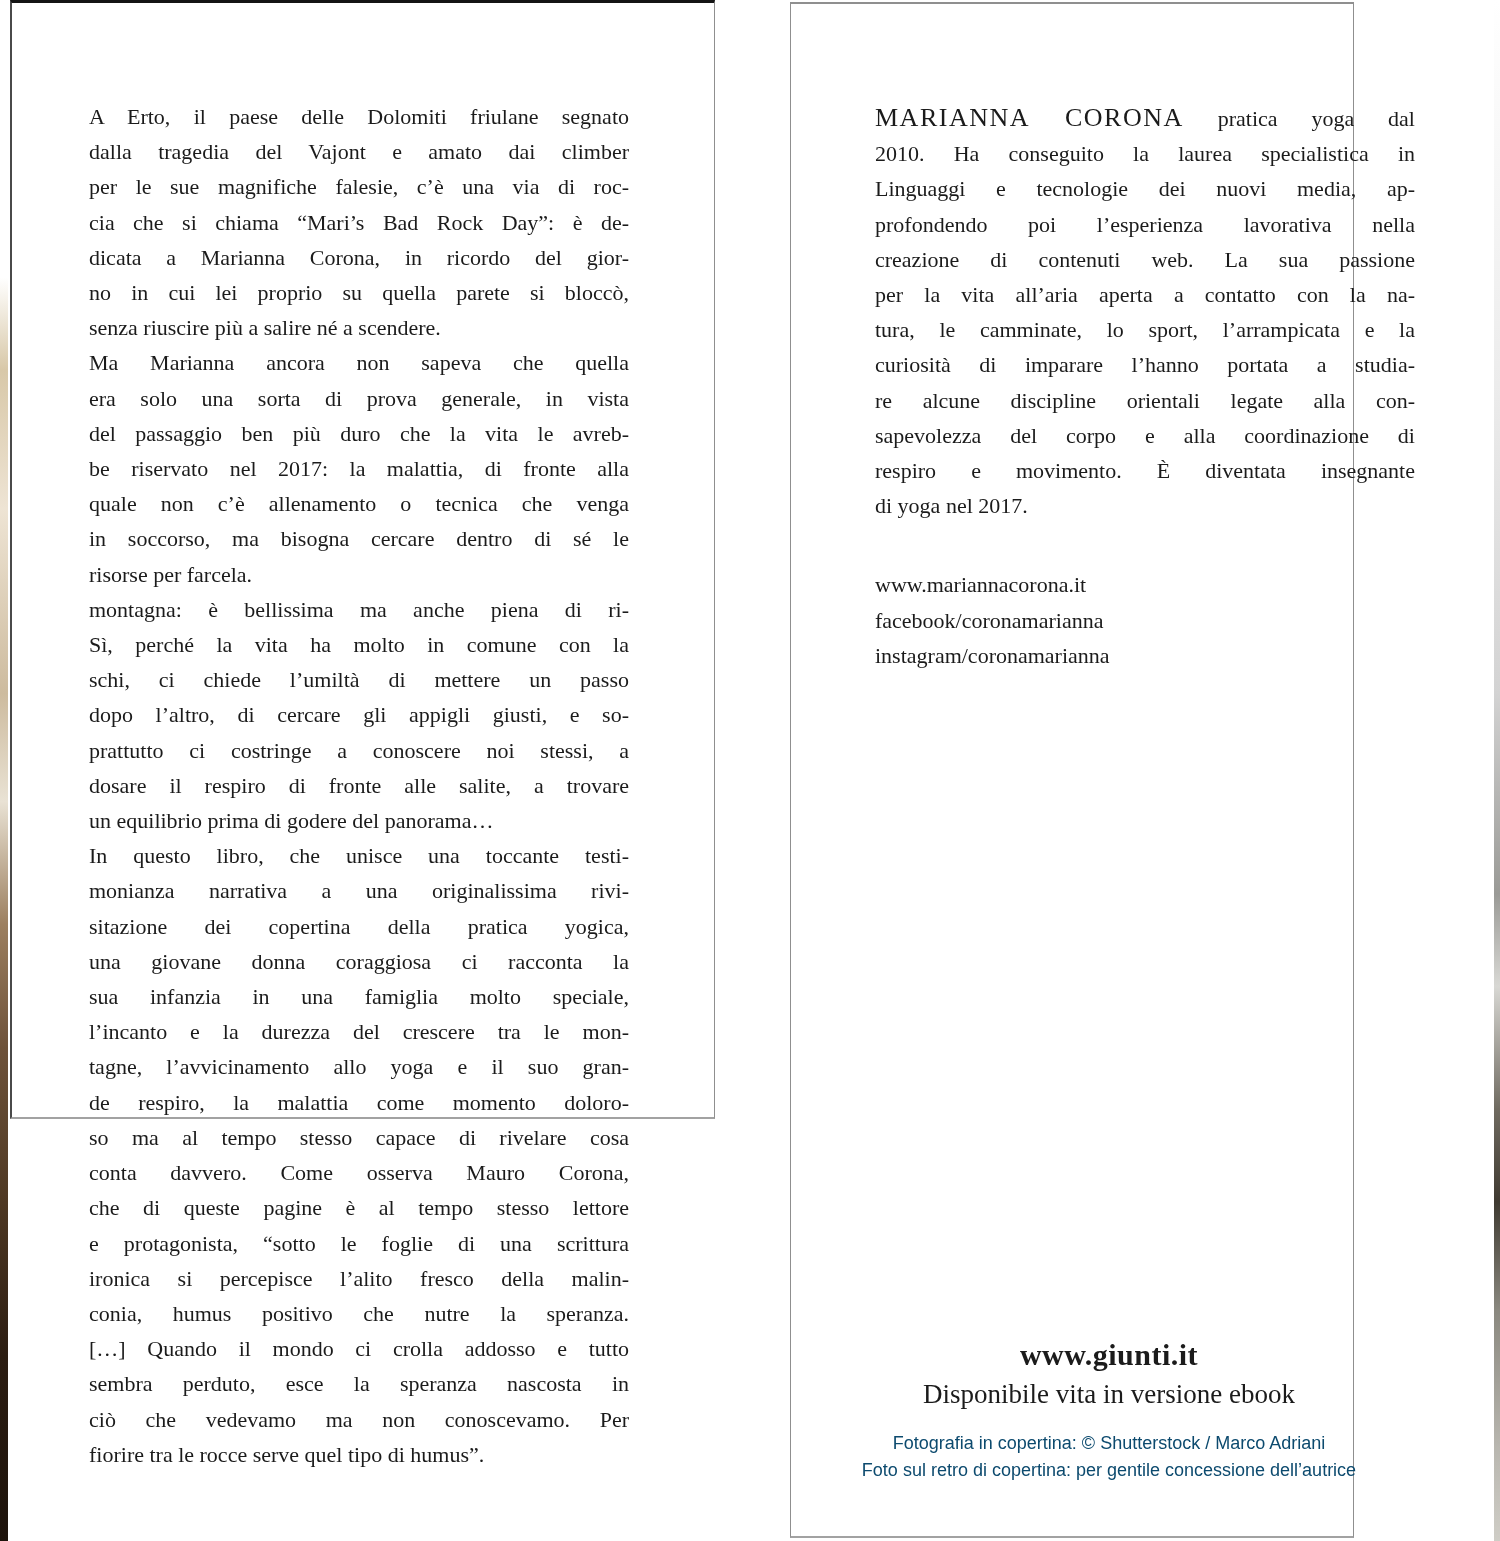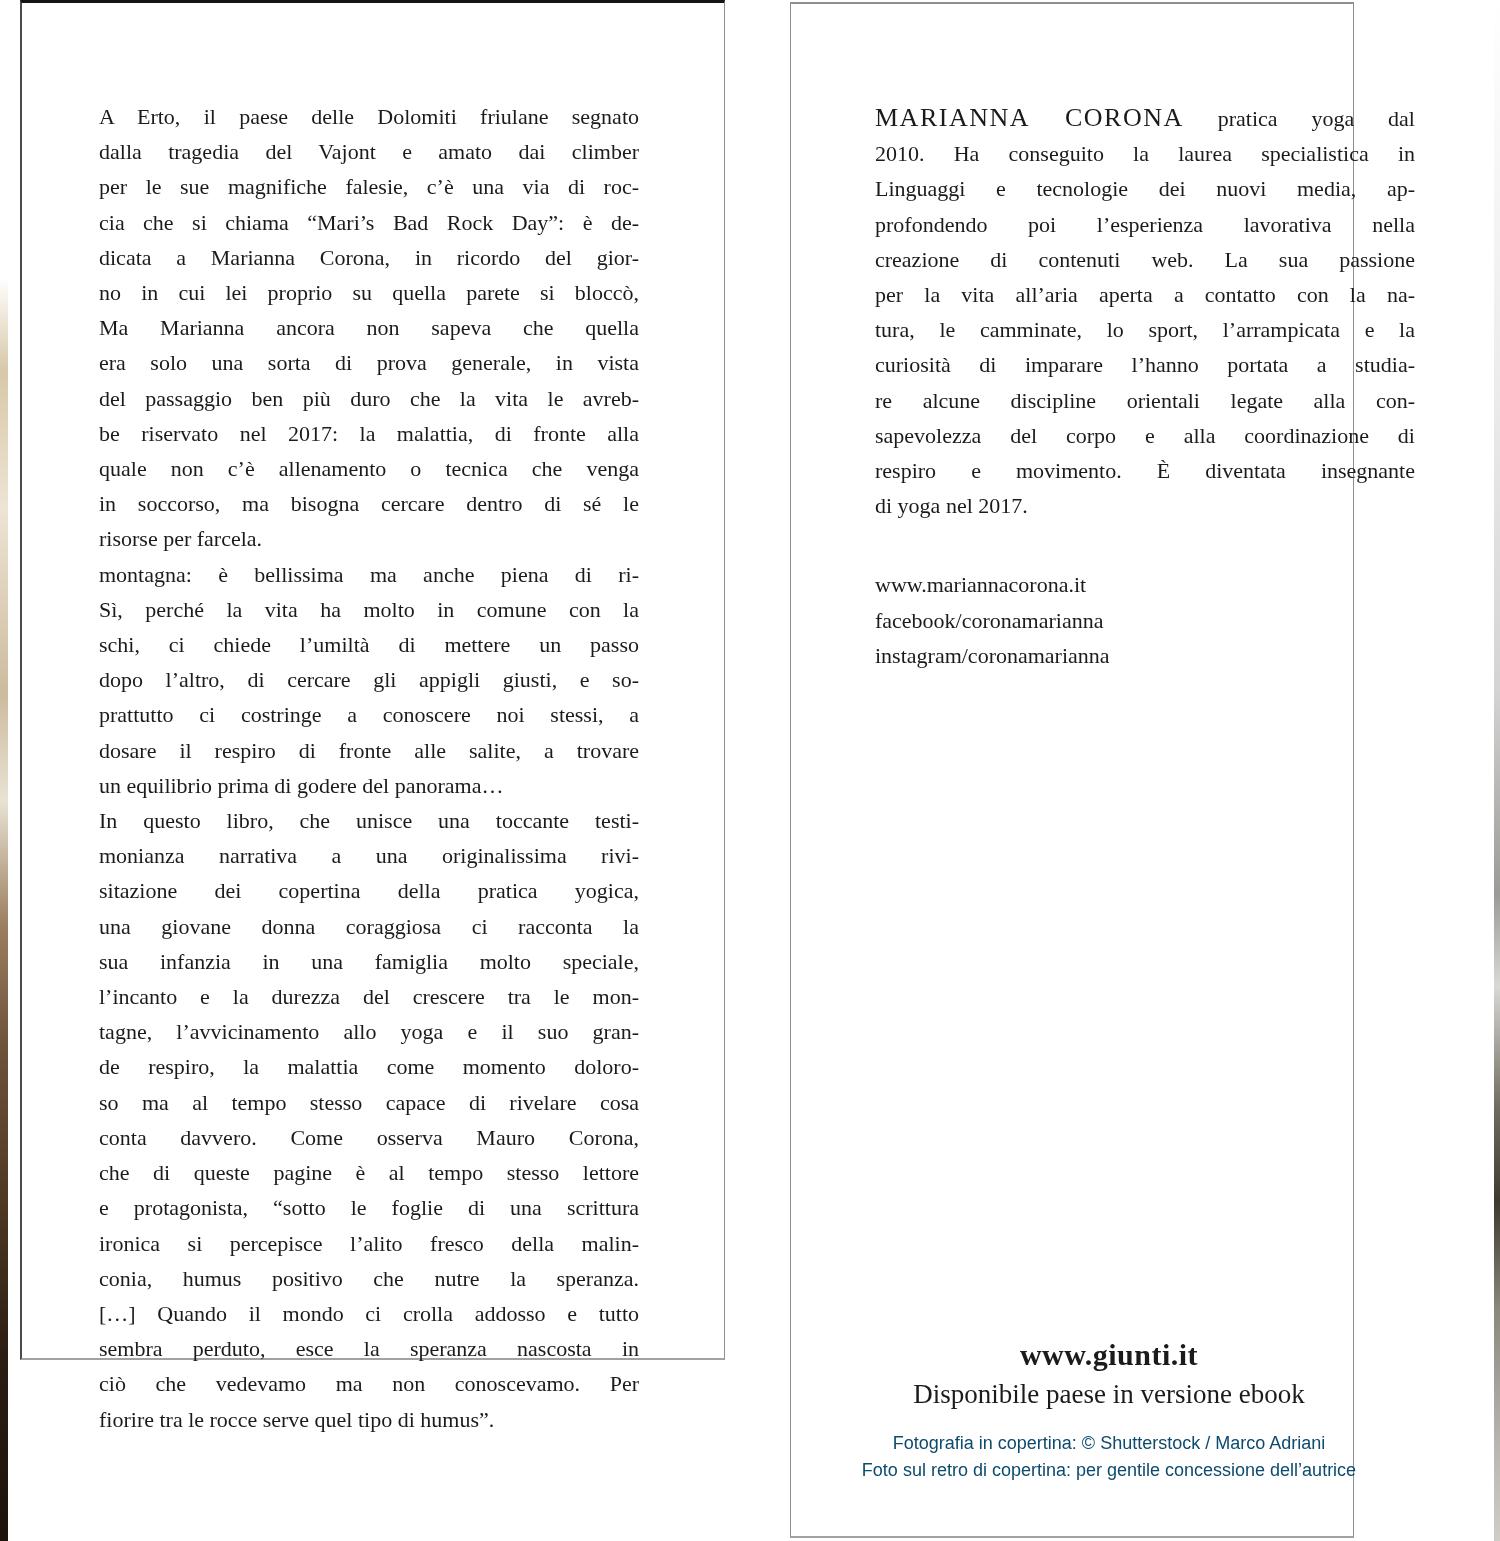--- a/index.html
+++ b/index.html
@@ -10,21 +10,21 @@
   .photo-edge-left{position:absolute;left:0;top:0;width:8px;height:1541px;
     background:linear-gradient(180deg,
       #ffffff 0%,#ffffff 18%,#d8c8a8 24%,#eee4d4 33%,#cdbb9e 45%,
       #e9e2d4 52%,#9c7f5f 60%,#6e523a 68%,#4e3823 78%,#2c1d12 88%,#1d130b 100%);}
   .photo-edge-right{position:absolute;right:0;top:0;width:6px;height:1541px;
     background:linear-gradient(180deg,
       #ffffff 0%,#ececec 25%,#d3d3d3 45%,#9a9a96 58%,#d8d8d4 64%,
       #6f6a60 72%,#3f3a31 78%,#8a887f 85%,#b9b7b0 94%,#cfcdc6 100%);}
 
   .panel{position:absolute;background:#ffffff;box-sizing:border-box;}
-  .panel.left{left:20px;top:0;width:705px;height:1360px;
+  .panel.left{left:10px;top:0;width:705px;height:1119px;
     border-top:3px solid #141414;border-left:2px solid #4a4a4a;
     border-right:1px solid #8f8f8f;border-bottom:2px solid #a2a2a2;}
   .panel.right{left:790px;top:2px;width:564px;height:1536px;
     border:1px solid #8f8f8f;border-top-width:2px;border-bottom:2px solid #a2a2a2;}
 
   .body-text{width:540px;font-size:22px;line-height:35.2px;}
   .panel.left .body-text{margin-left:77px;padding-top:96px;}
   .panel.right .body-text{margin-left:84px;padding-top:96px;}
 
   .line{text-align:justify;text-align-last:justify;}
@@ -50,20 +50,21 @@
   <div class="photo-edge-right"></div>
 
   <section class="panel left">
     <div class="body-text">
         <div class="line">A Erto, il paese delle Dolomiti friulane segnato</div>
         <div class="line">dalla tragedia del Vajont e amato dai climber</div>
         <div class="line">per le sue magnifiche falesie, c’è una via di roc-</div>
         <div class="line">cia che si chiama “Mari’s Bad Rock Day”: è de-</div>
         <div class="line">dicata a Marianna Corona, in ricordo del gior-</div>
         <div class="line">no in cui lei proprio su quella parete si bloccò,</div>
+        <div class="line pend">senza riuscire più a salire né a scendere.</div>
         <div class="line">Ma Marianna ancora non sapeva che quella</div>
         <div class="line">era solo una sorta di prova generale, in vista</div>
         <div class="line">del passaggio ben più duro che la vita le avreb-</div>
         <div class="line">be riservato nel 2017: la malattia, di fronte alla</div>
         <div class="line">quale non c’è allenamento o tecnica che venga</div>
         <div class="line">in soccorso, ma bisogna cercare dentro di sé le</div>
         <div class="line pend">risorse per farcela.</div>
         <div class="line">montagna: è bellissima ma anche piena di ri-</div>
         <div class="line">Sì, perché la vita ha molto in comune con la</div>
         <div class="line">schi, ci chiede l’umiltà di mettere un passo</div>
@@ -109,21 +110,21 @@
       </div>
 
     <div class="links">
         <div class="line pend">www.mariannacorona.it</div>
         <div class="line pend">facebook/coronamarianna</div>
         <div class="line pend">instagram/coronamarianna</div>
       </div>
 
     <div class="bottom-block">
       <div class="giunti">www.giunti.it</div>
-      <div class="ebook">Disponibile paese in versione ebook</div>
+      <div class="ebook">Disponibile vita in versione ebook</div>
       <div class="credits">
         <div>Fotografia in copertina: © Shutterstock / Marco Adriani</div>
         <div>Foto sul retro di copertina: per gentile concessione dell’autrice</div>
       </div>
     </div>
   </section>
 
 </div>
 
 </body></html>

